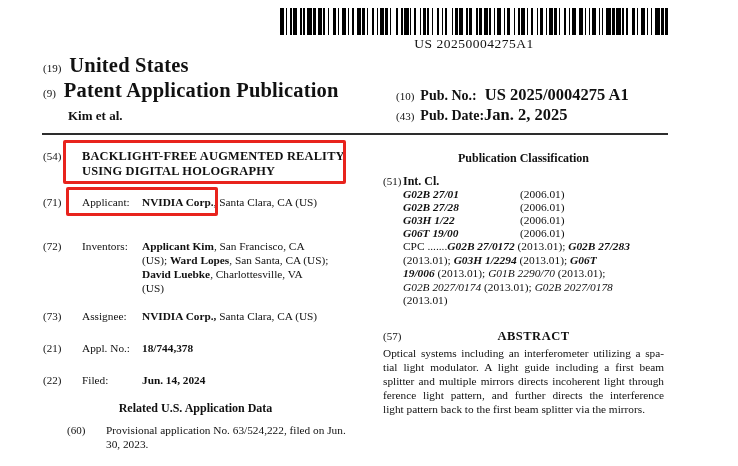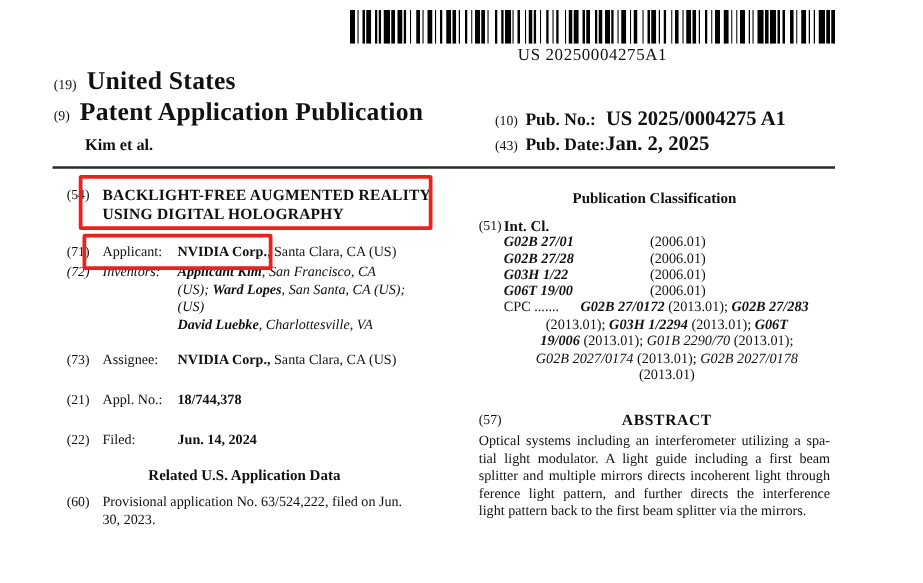--- a/index.html
+++ b/index.html
@@ -29,43 +29,43 @@
   .hdr-right .lab{font-size:14px;font-weight:bold;margin-left:6px;}
   .hdr-right .val{font-size:16.5px;font-weight:bold;margin-left:8px;white-space:nowrap;}
   .hdr-right .val.right{margin-left:auto;}
   .hline{position:absolute;left:42px;top:133px;width:626px;height:2px;background:#2d2d2d;}
 
   
   .leftcol{position:absolute;left:43px;top:146px;width:305px;font-size:11.3px;line-height:14px;}
   .rightcol{position:absolute;left:383px;top:150px;width:281px;font-size:11.4px;line-height:13px;}
 
   .lrow{display:flex;}
-  .lrow .tag{width:39px;text-align:center;}
+  .lrow .tag{width:39px;}
   .field{width:60px;flex:none;}
   .val{flex:1;}
 
   .title-row{margin-top:3px;}
   .title-lines{font-weight:bold;font-size:12.4px;line-height:15px;letter-spacing:0.2px;}
   .applicant-row{margin-top:16px;}
-  .inventors-row{margin-top:2px;font-style:italic;}
+  .inventors-row{margin-top:30px;}
   .assignee-row{margin-top:14px;}
   .appl-row{margin-top:18px;}
   .filed-row{margin-top:18px;}
   .related-heading{margin-top:14px;text-align:center;font-weight:bold;font-size:12px;}
-  .prov-row{margin-top:8px;}
+  .prov-row{margin-top:8px;margin-left:24px;}
 
   .pubclass-heading{text-align:center;font-weight:bold;font-size:12px;margin-top:2px;}
   .rrow{display:flex;}
   .rrow .tag{width:20px;flex:none;}
   .intcl-head{margin-top:10px;font-weight:bold;font-size:12px;}
   .intcl-entry{display:flex;padding-left:20px;line-height:13px;}
   .intcl-entry .code{width:117px;flex:none;}
   .uscl-head{margin-top:3px;font-weight:bold;font-size:12px;}
   .cpc-block{padding-left:20px;line-height:13.5px;}
-  .cpc-line{text-align:center;}
+  .cpc-line{text-align:left;}
   .cpc-prefix{float:left;}
   .abstract-row{margin-top:22px;}
   .abstract-heading{flex:1;text-align:center;font-weight:bold;font-size:12.5px;letter-spacing:0.5px;}
   .abstract-text{margin-top:3px;font-size:11.3px;line-height:14px;}
   .abstract-line{text-align:justify;text-align-last:justify;}
   .abstract-line:last-child{text-align-last:left;}
 
   
   .hl-box{position:absolute;border:3px solid #e8231d;border-radius:2px;pointer-events:none;}
   .hl-title{left:63px;top:140px;width:277px;height:38px;}
@@ -285,22 +285,22 @@
       <span class="field">Applicant:</span>
       <span class="val"><span class="b">NVIDIA Corp.</span><span>, Santa Clara, CA (US)</span></span>
     </div>
 
     <div class="lrow inventors-row">
       <span class="tag">(72)</span>
       <span class="field">Inventors:</span>
       <div class="val">
         <div><span class="b">Applicant Kim</span><span>, San Francisco, CA</span></div>
         <div><span>(US); </span><span class="b">Ward Lopes</span><span>, San Santa, CA (US);</span></div>
+        <div><span class="b">David Luebke</span><span>, Charlottesville, VA</span></div>
         <div><span>(US)</span></div>
-        <div><span class="b">David Luebke</span><span>, Charlottesville, VA</span></div>
       </div>
     </div>
 
     <div class="lrow assignee-row">
       <span class="tag">(73)</span>
       <span class="field">Assignee:</span>
       <span class="val"><span class="b">NVIDIA Corp.,</span><span> Santa Clara, CA (US)</span></span>
     </div>
 
     <div class="lrow appl-row">

